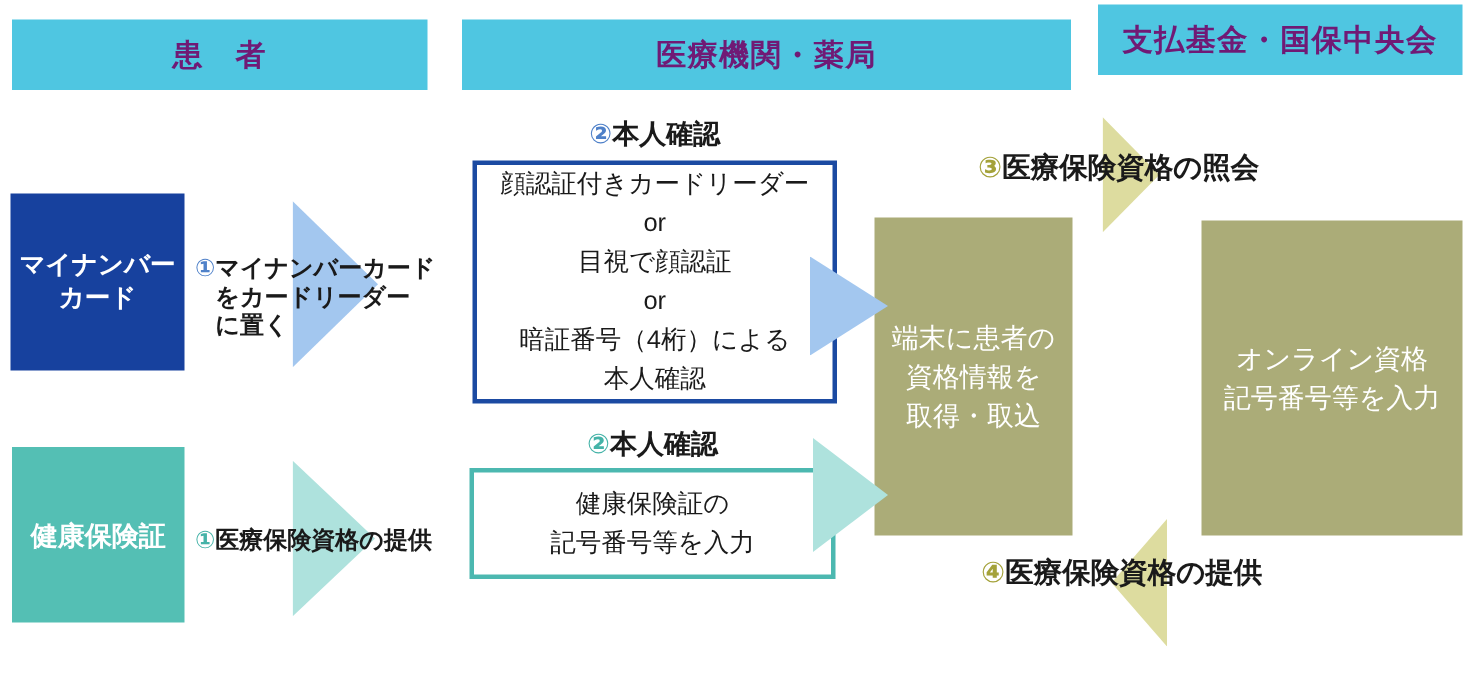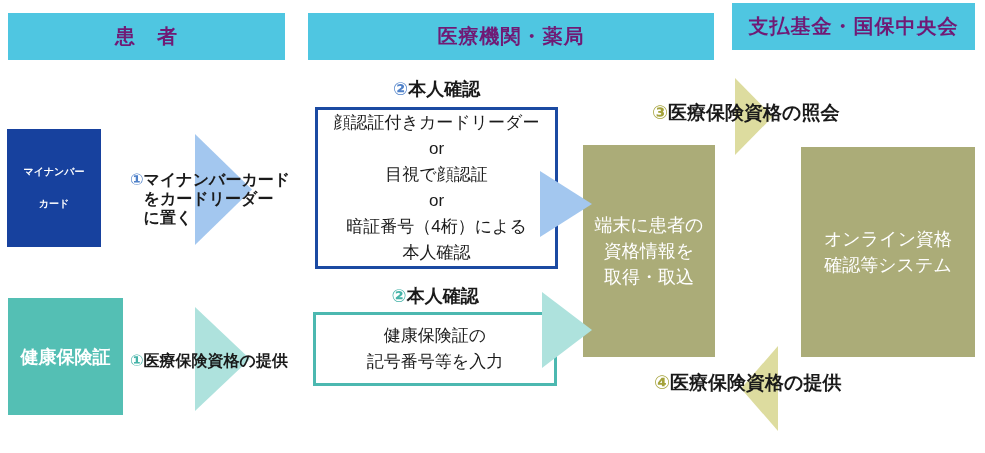--- a/index.html
+++ b/index.html
@@ -30,21 +30,21 @@
 </style>
 </head>
 <body>
 
 <div class="canvas">
 
   <div class="abs hdr" style="left:8px;top:13px;width:277px;height:47px;">患　者</div>
   <div class="abs hdr" style="left:308px;top:13px;width:406px;height:47px;">医療機関・薬局</div>
   <div class="abs hdr" style="left:732px;top:3px;width:243px;height:47px;">支払基金・国保中央会</div>
 
-  <div class="abs fillbox bg-blue pre" style="left:7px;top:129px;width:94px;height:118px;font-size:10px;line-height:32px;">マイナンバー
+  <div class="abs fillbox bg-blue pre" style="left:7px;top:129px;width:116px;height:118px;font-size:17px;line-height:22px;">マイナンバー
 カード</div>
   <div class="abs fillbox bg-teal pre" style="left:8px;top:298px;width:115px;height:117px;font-size:18px;line-height:24px;">健康保険証</div>
 
   <div class="abs tri tri-r a-blue" style="left:195px;top:134px;width:57px;height:111px;"></div>
   <div class="abs tri tri-r a-teal" style="left:195px;top:307px;width:55px;height:104px;"></div>
 
   <div class="abs step" style="left:130px;top:171px;width:182px;font-size:16px;">
     <span class="num num-blue">①</span>
       <span class="pre">マイナンバーカード
 をカードリーダー
@@ -73,21 +73,21 @@
   </div>
   <div class="abs outline-box pre" style="left:313px;top:312px;width:244px;height:74px;border:3px solid var(--border_teal);font-size:17px;line-height:26px;">健康保険証の
 記号番号等を入力</div>
   <div class="abs tri tri-r a-teal" style="left:542px;top:292px;width:50px;height:76px;"></div>
 
   <div class="abs fillbox bg-olive pre" style="left:583px;top:145px;width:132px;height:212px;font-size:18px;line-height:26px;font-weight:400;">端末に患者の
 資格情報を
 取得・取込</div>
 
   <div class="abs fillbox bg-olive pre" style="left:801px;top:147px;width:174px;height:210px;font-size:18px;line-height:26px;font-weight:400;">オンライン資格
-確認等システム</div>
+記号番号等を入力</div>
 
   <div class="abs tri tri-r a-olive" style="left:735px;top:78px;width:38px;height:77px;"></div>
   <div class="abs step" style="left:652px;top:102px;width:230px;font-size:19px;">
     <span class="num num-olive">③</span>
       <span>医療保険資格の照会</span>
   </div>
 
   <div class="abs tri tri-l a-olive" style="left:741px;top:346px;width:37px;height:85px;"></div>
   <div class="abs step" style="left:654px;top:372px;width:230px;font-size:19px;">
     <span class="num num-olive">④</span>

